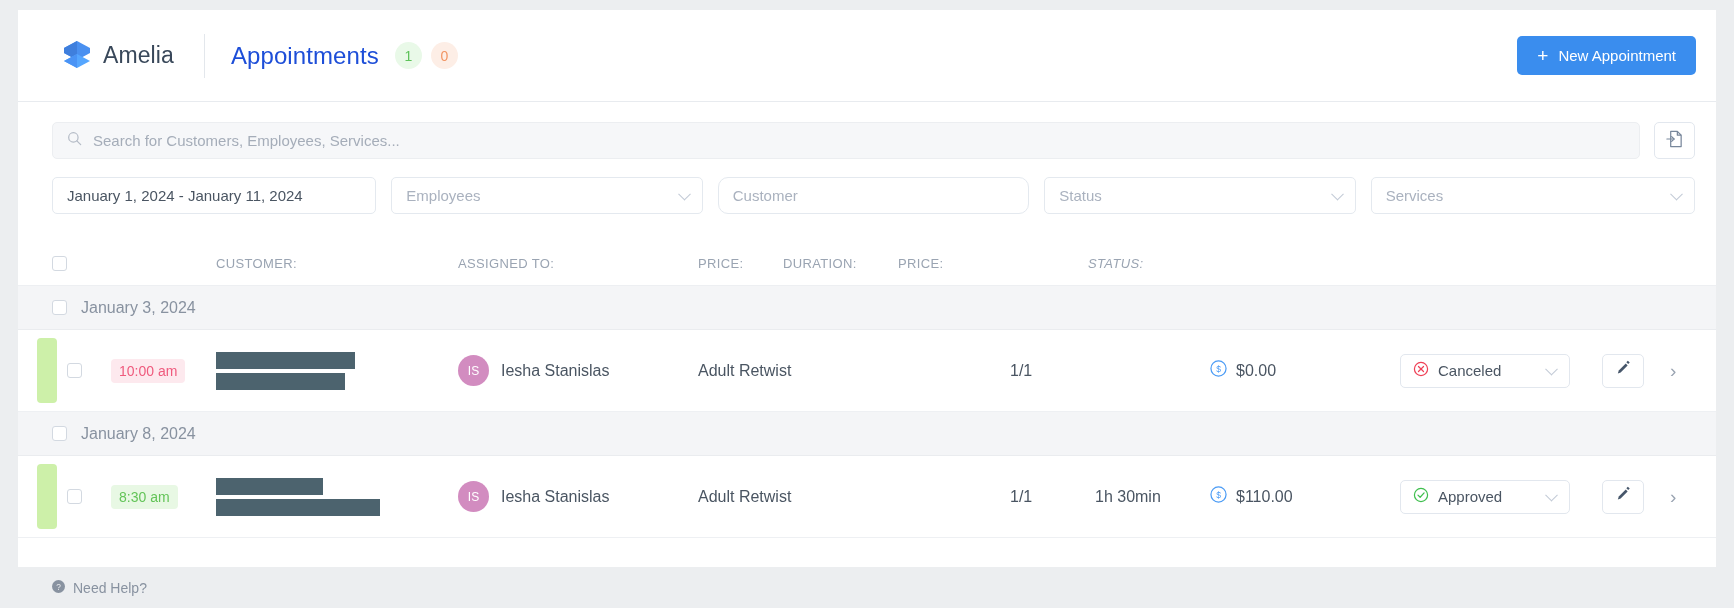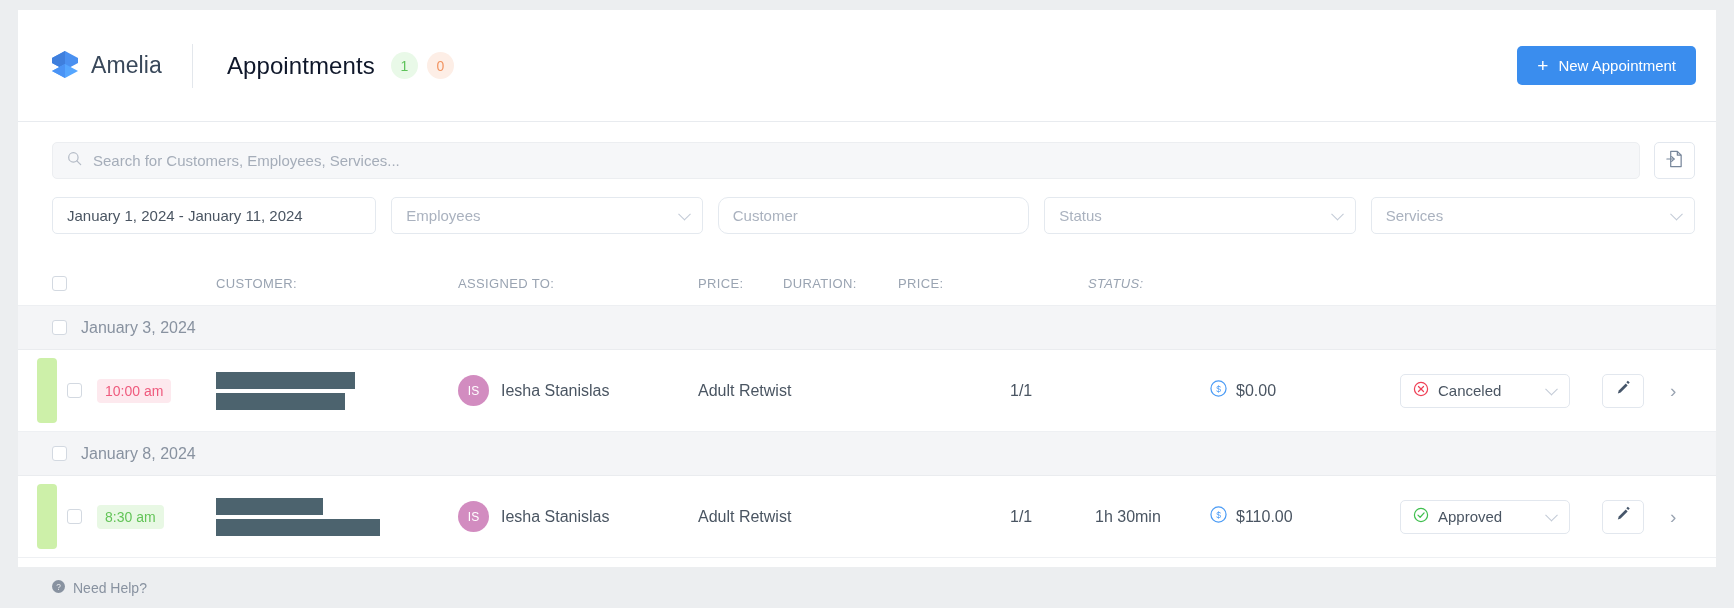--- a/index.html
+++ b/index.html
@@ -15,45 +15,44 @@
     left: 18px;
     top: 10px;
     width: 1698px;
     height: 557px;
     background: #ffffff;
     overflow: hidden;
   }
 
   
   .header {
-    height: 112px;
-    display: flex;
-    align-items: center;
-    padding: 0 20px 0 16px;
+    height: 92px;
+    display: flex;
+    align-items: center;
+    padding: 0 20px 0 28px;
     border-bottom: 1px solid #e8ebef;
     background: #fff;
   }
   .brand { display: flex; align-items: center; gap: 11px; padding-left: 16px; }
   .brand-logo { width: 30px; height: 32px; display: block; }
   .brand-name {
     font-size: 23px;
     color: #39485a;
     letter-spacing: .1px;
   }
   .hdr-sep {
     width: 1px;
     height: 44px;
     background: #e3e7ec;
     margin: 0 26px 0 30px;
   }
   .page-title {
     font-size: 24px;
-    color: #0f172a;
+    color: #1d4ed8;
     letter-spacing: .1px;
-    margin-left: 8px;
   }
   .badges { display: flex; align-items: center; gap: 9px; margin-left: 16px; }
   .badge {
     min-width: 27px;
     height: 27px;
     border-radius: 50%;
     display: flex;
     align-items: center;
     justify-content: center;
     font-size: 14px;
@@ -204,21 +203,21 @@
     left: 19px; top: 8px; bottom: 8px;
     width: 20px;
     border-radius: 4px;
     background: #cdf0a9;
   }
   .cell-chk {
     width: 198px;
     padding-left: 49px;
     display: flex;
     align-items: center;
-    gap: 15px;
+    gap: 29px;
   }
   .time-pill {
     font-size: 14px;
     border-radius: 4px;
     padding: 4px 8px;
     white-space: nowrap;
   }
   .time-pill.red   { background: #fde9ee; color: #ef5a7d; }
   .time-pill.green { background: #e8f8e4; color: #63c458; }
 

